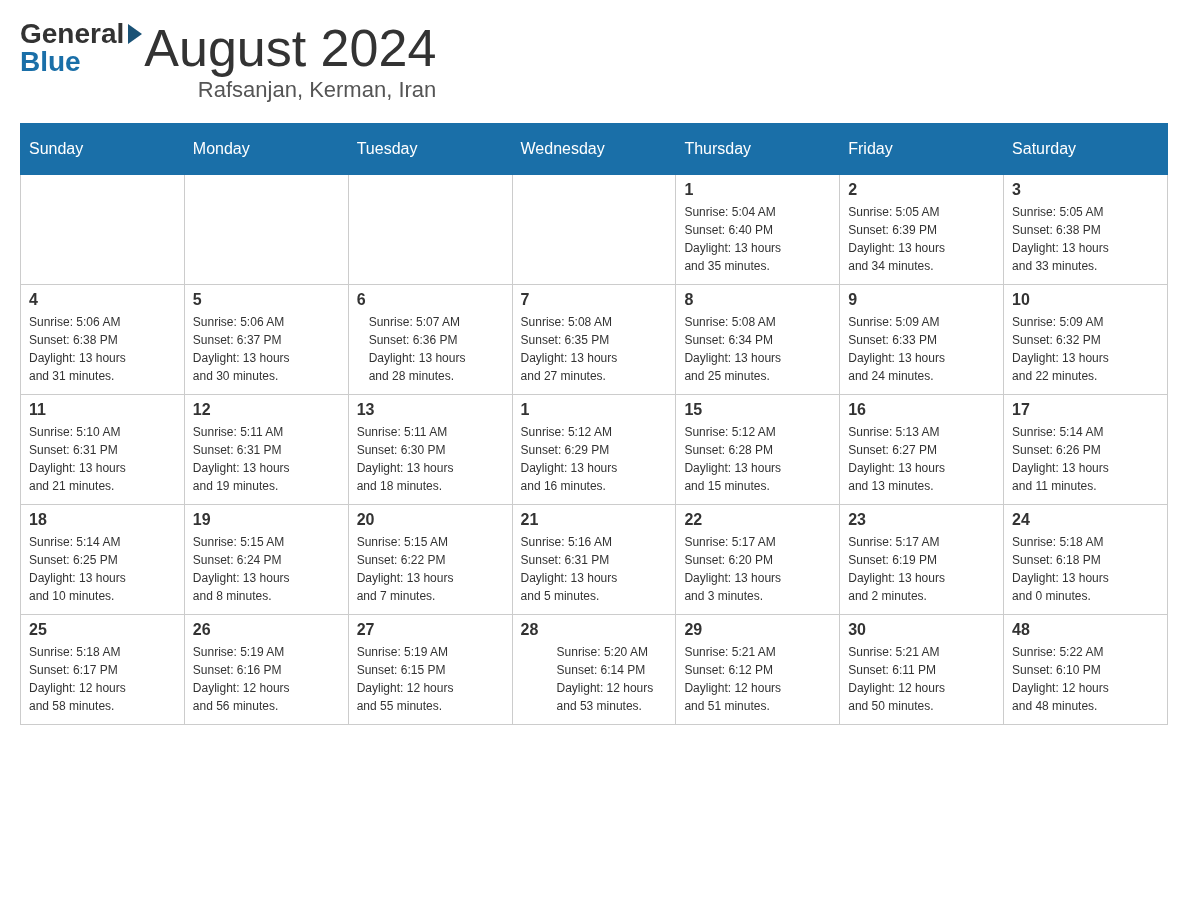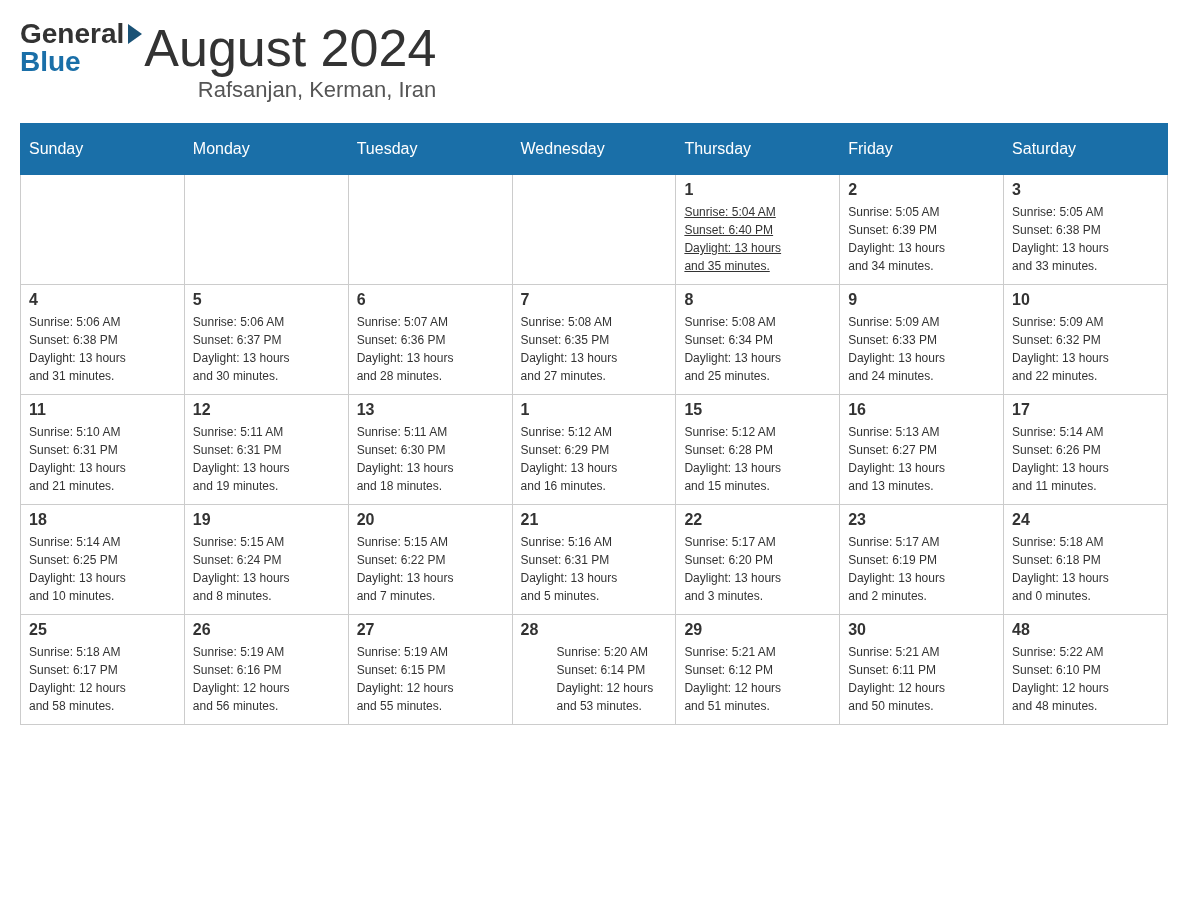--- a/index.html
+++ b/index.html
@@ -121,21 +121,21 @@
     </tr>
   </thead>
   <tbody id="calendar-body">
   <tr>
         <td class="empty-cell"></td>
         <td class="empty-cell"></td>
         <td class="empty-cell"></td>
         <td class="empty-cell"></td>
         <td>
           <span class="day-num">1</span>
-          <div class="day-info" style="white-space: pre-line; text-decoration: underline;">Sunrise: 5:04 AM
+          <div class="day-info" style="white-space: pre-line;">Sunrise: 5:04 AM
 Sunset: 6:40 PM
 Daylight: 13 hours
 and 35 minutes.</div>
         </td>
         <td>
           <span class="day-num">2</span>
           <div class="day-info" style="white-space: pre-line;">Sunrise: 5:05 AM
 Sunset: 6:39 PM
 Daylight: 13 hours
 and 34 minutes.</div>
@@ -158,21 +158,21 @@
         </td>
         <td>
           <span class="day-num">5</span>
           <div class="day-info" style="white-space: pre-line;">Sunrise: 5:06 AM
 Sunset: 6:37 PM
 Daylight: 13 hours
 and 30 minutes.</div>
         </td>
         <td>
           <span class="day-num">6</span>
-          <div class="day-info" style="white-space: pre-line;">Sunrise: 5:07 AM
+          <div class="day-info" style="white-space: pre-line; margin-left: 12px;">Sunrise: 5:07 AM
 Sunset: 6:36 PM
 Daylight: 13 hours
 and 28 minutes.</div>
         </td>
         <td>
           <span class="day-num">7</span>
           <div class="day-info" style="white-space: pre-line;">Sunrise: 5:08 AM
 Sunset: 6:35 PM
 Daylight: 13 hours
 and 27 minutes.</div>

